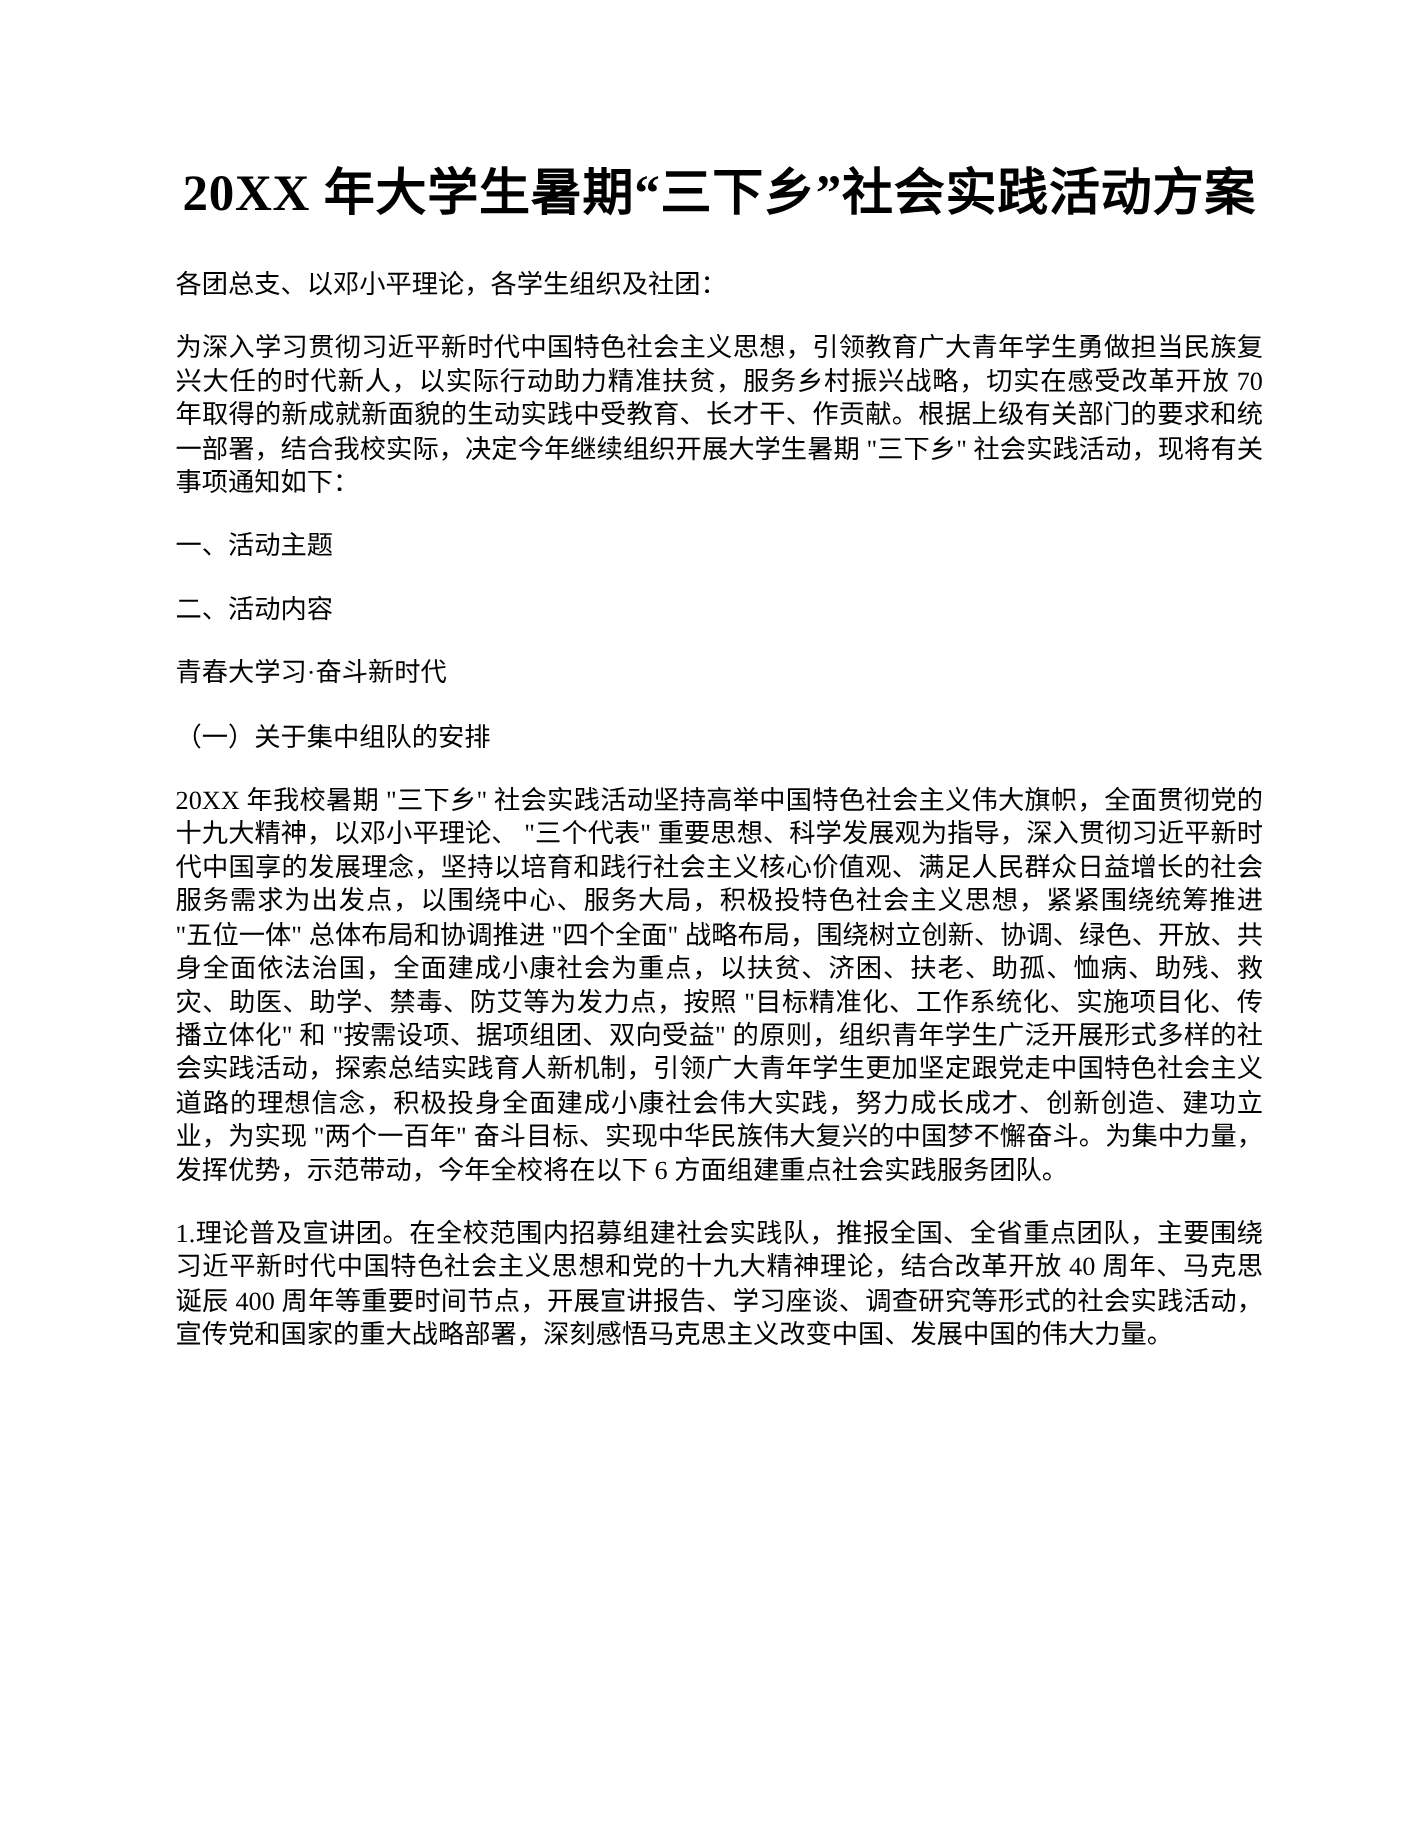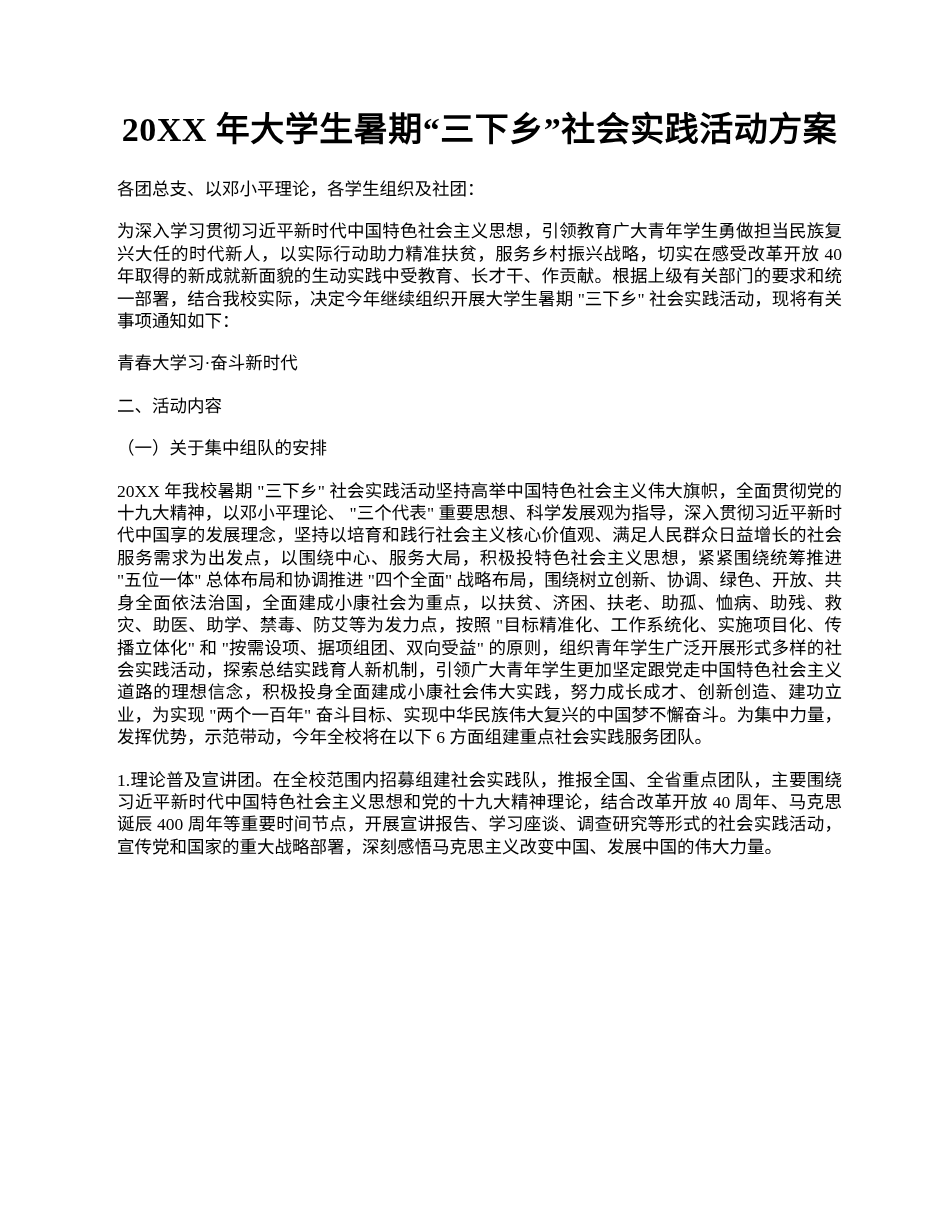--- a/index.html
+++ b/index.html
@@ -36,26 +36,27 @@
     }
   </style>
 </head>
 <body>
 
 <div class="page">
   <h1 class="doc-title">20XX 年大学生暑期“三下乡”社会实践活动方案</h1>
 
   <p class="doc-paragraph">各团总支、以邓小平理论，各学生组织及社团：</p>
 
-  <p class="doc-paragraph">为深入学习贯彻习近平新时代中国特色社会主义思想，引领教育广大青年学生勇做担当民族复兴大任的时代新人，以实际行动助力精准扶贫，服务乡村振兴战略，切实在感受改革开放 40 年取得的新成就新面貌的生动实践中受教育、长才干、作贡献。根据上级有关部门的要求和统一部署，结合我校实际，决定今年继续组织开展大学生暑期 "三下乡" 社会实践活动，现将有关事项通知如下：</p>
+  <p class="doc-paragraph">为深入学习贯彻习近平新时代中国特色社会主义思想，引领教育广大青年学生勇做担当民族复兴大任的时代新人，以实际行动助力精准扶贫，服务乡村振兴战略，切实在感受改革开放 70 年取得的新成就新面貌的生动实践中受教育、长才干、作贡献。根据上级有关部门的要求和统一部署，结合我校实际，决定今年继续组织开展大学生暑期 "三下乡" 社会实践活动，现将有关事项通知如下：</p>
 
+  <p class="doc-paragraph">一、活动主题</p>
+
+  <p class="doc-paragraph">二、活动内容</p>
 
   <p class="doc-paragraph">青春大学习·奋斗新时代</p>
-
-  <p class="doc-paragraph">二、活动内容</p>
 
   <p class="doc-paragraph">（一）关于集中组队的安排</p>
 
   <p class="doc-paragraph">20XX 年我校暑期 "三下乡" 社会实践活动坚持高举中国特色社会主义伟大旗帜，全面贯彻党的十九大精神，以邓小平理论、 "三个代表" 重要思想、科学发展观为指导，深入贯彻习近平新时代中国享的发展理念，坚持以培育和践行社会主义核心价值观、满足人民群众日益增长的社会服务需求为出发点，以围绕中心、服务大局，积极投特色社会主义思想，紧紧围绕统筹推进 "五位一体" 总体布局和协调推进 "四个全面" 战略布局，围绕树立创新、协调、绿色、开放、共身全面依法治国，全面建成小康社会为重点，以扶贫、济困、扶老、助孤、恤病、助残、救灾、助医、助学、禁毒、防艾等为发力点，按照 "目标精准化、工作系统化、实施项目化、传播立体化" 和 "按需设项、据项组团、双向受益" 的原则，组织青年学生广泛开展形式多样的社会实践活动，探索总结实践育人新机制，引领广大青年学生更加坚定跟党走中国特色社会主义道路的理想信念，积极投身全面建成小康社会伟大实践，努力成长成才、创新创造、建功立业，为实现 "两个一百年" 奋斗目标、实现中华民族伟大复兴的中国梦不懈奋斗。为集中力量，发挥优势，示范带动，今年全校将在以下 6 方面组建重点社会实践服务团队。</p>
 
   <p class="doc-paragraph">1.理论普及宣讲团。在全校范围内招募组建社会实践队，推报全国、全省重点团队，主要围绕习近平新时代中国特色社会主义思想和党的十九大精神理论，结合改革开放 40 周年、马克思诞辰 400 周年等重要时间节点，开展宣讲报告、学习座谈、调查研究等形式的社会实践活动，宣传党和国家的重大战略部署，深刻感悟马克思主义改变中国、发展中国的伟大力量。</p>
 
 </div>
 
 </body></html>

